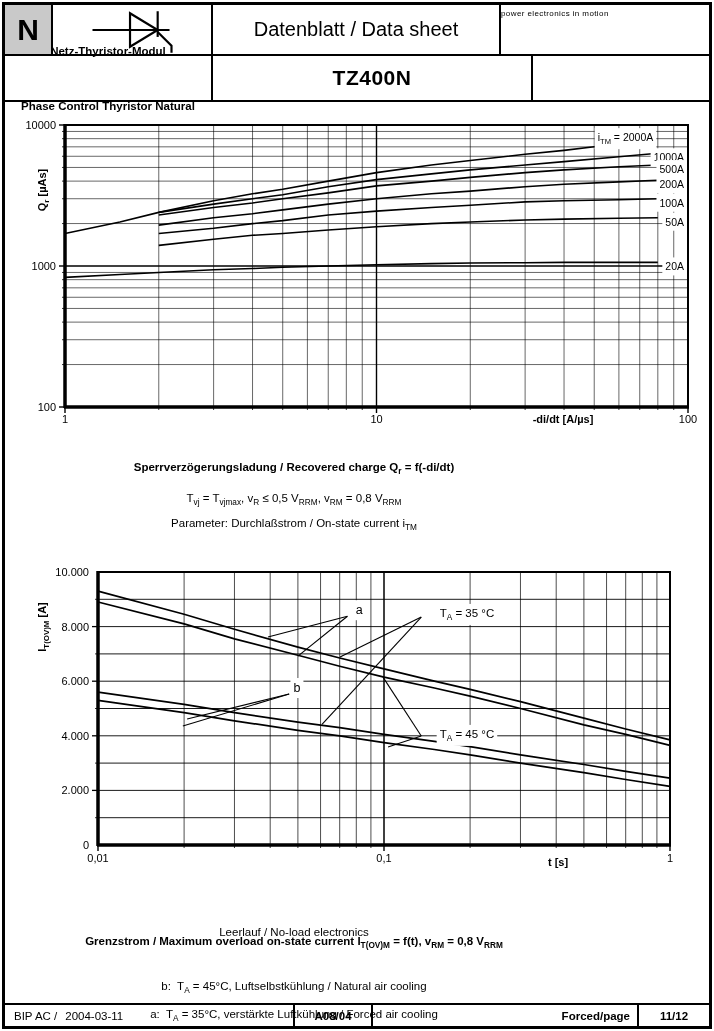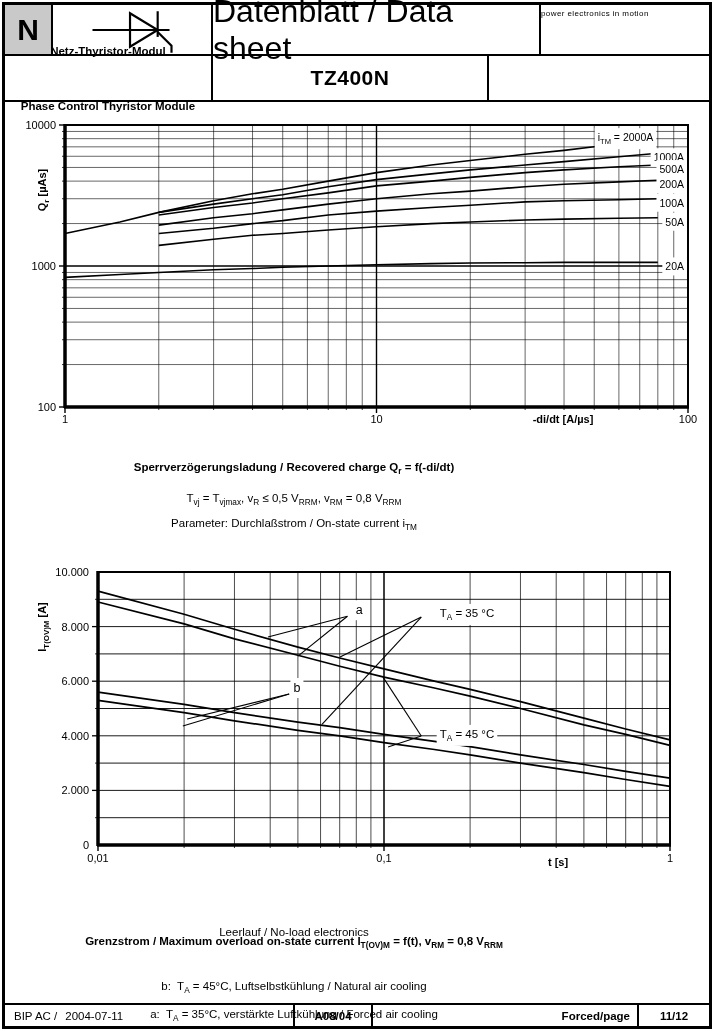--- a/index.html
+++ b/index.html
@@ -8,28 +8,28 @@
   .frame{position:absolute;left:2px;top:2px;right:2px;bottom:2px;border:3px solid #000;
          display:flex;flex-direction:column;}
   .hrow{display:flex;border-bottom:2px solid #000;}
   .r1{height:49px;}
   .r2{height:44px;}
   .cell{box-sizing:border-box;}
   .cell + .cell{border-left:2px solid #000;}
   .n-cell{width:46px;background:#c9c9c9;display:flex;align-items:center;justify-content:center;
           font-size:30px;font-weight:bold;}
   .sym-cell{width:160px;display:flex;align-items:center;justify-content:center;}
-  .title-cell{width:328px;font-size:32px;display:flex;align-items:center;justify-content:center;}
+  .title-cell{width:288px;font-size:20px;display:flex;align-items:center;justify-content:center;}
   .brand-cell{flex:1;display:flex;flex-direction:column;align-items:flex-start;justify-content:flex-start;
               padding-top:4px;}
   .tagline{font-size:8px;letter-spacing:0.4px;}
   .wordmark{font-size:35px;font-weight:bold;letter-spacing:3px;line-height:0.95;margin-top:-3px;}
   .mod-cell{width:206px;display:flex;flex-direction:column;align-items:center;justify-content:center;
             font-weight:bold;font-size:11.5px;line-height:14px;gap:41px;}
-  .part-cell{width:276px;display:flex;align-items:center;justify-content:center;
+  .part-cell{width:320px;display:flex;align-items:center;justify-content:center;
              font-weight:bold;font-size:21px;letter-spacing:0.5px;}
   .empty-cell{flex:1;}
   .content{flex:1;}
   .frow{height:21px;border-top:2px solid #000;display:flex;font-size:11.5px;}
   .fcell{box-sizing:border-box;display:flex;align-items:center;height:100%;}
   .fcell + .fcell{border-left:2px solid #000;font-weight:bold;}
   .f1{width:288px;padding-left:9px;}
   .f2{width:78px;justify-content:center;}
   .f3{flex:1;justify-content:flex-end;padding-right:7px;}
   .f4{width:72px;justify-content:center;}
@@ -58,33 +58,33 @@
       </div>
       <div class="cell title-cell">Datenblatt / Data sheet</div>
       <div class="cell brand-cell">
         <div class="tagline">power electronics in motion</div>
       </div>
     </div>
 
     <div class="hrow r2">
       <div class="cell mod-cell">
         <div>Netz-Thyristor-Modul</div>
-        <div>Phase Control Thyristor Module</div>
+        <div>Phase Control Thyristor Natural</div>
       </div>
       <div class="cell part-cell">TZ400N</div>
       <div class="cell empty-cell"></div>
     </div>
 
     <div class="content"></div>
 
     <div class="frow">
       <div class="fcell f1">
         <span>BIP AC /</span>
         <span style="width:8px"></span>
-        <span>2004-07-11</span>
+        <span>2004-03-11</span>
       </div>
       <div class="fcell f2">A08/04</div>
       <div class="fcell f3">Forced/page</div>
       <div class="fcell f4">11/12</div>
     </div>
   </div>
 
   <svg class="chart" id="top-chart" style="top:108px" width="714" height="340" viewBox="0 108 714 340">
       <line x1="158.77084364933015" y1="125" x2="158.77084364933015" y2="407" stroke="#000" stroke-width="0.6"></line>
       <line x1="158.77084364933015" y1="407" x2="158.77084364933015" y2="410" stroke="#000" stroke-width="0.8"></line>

